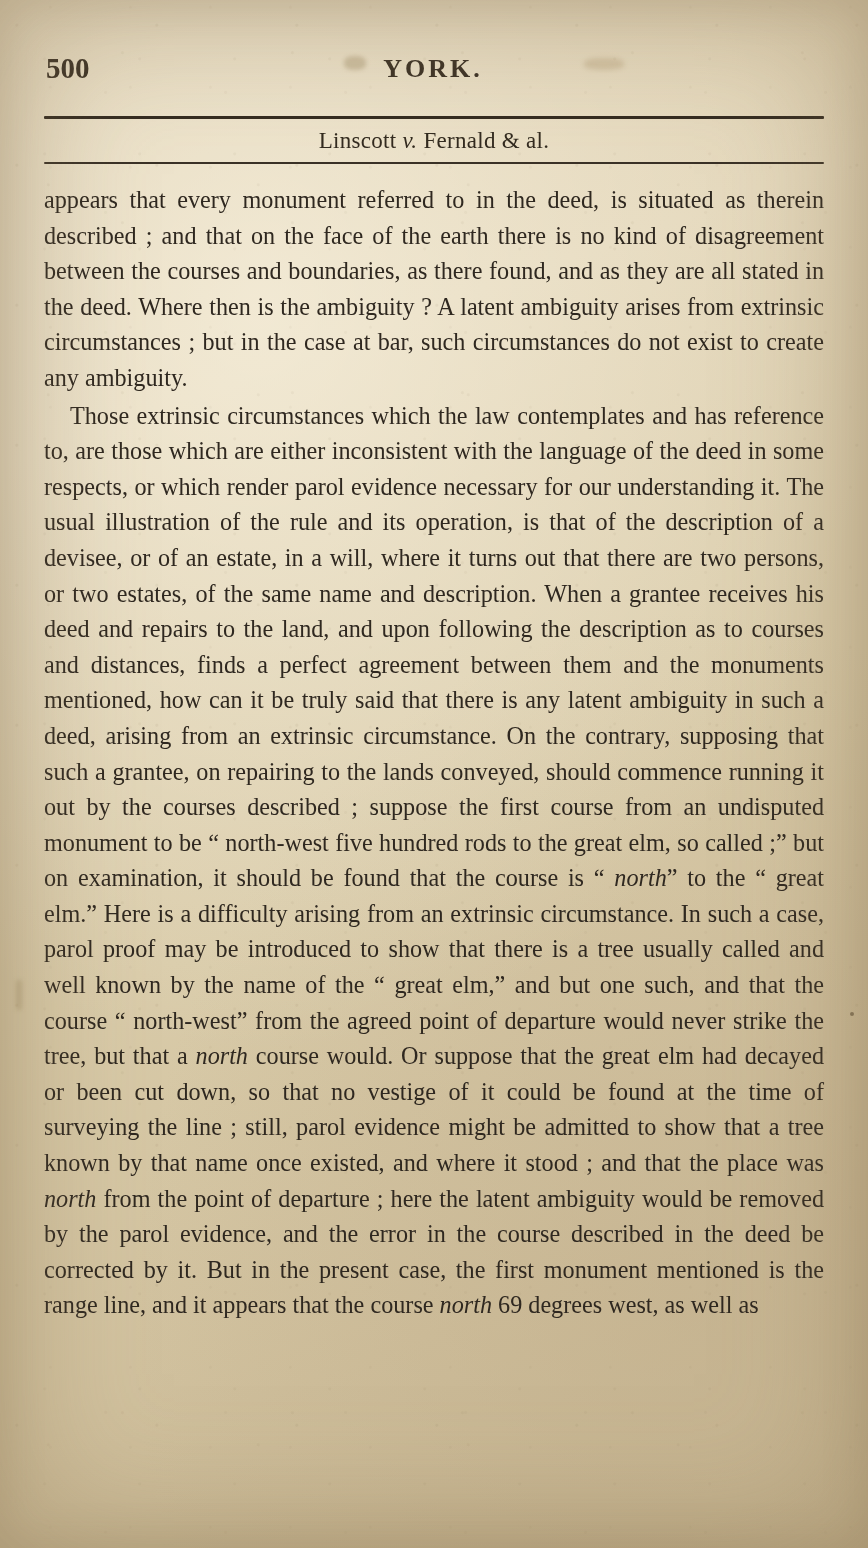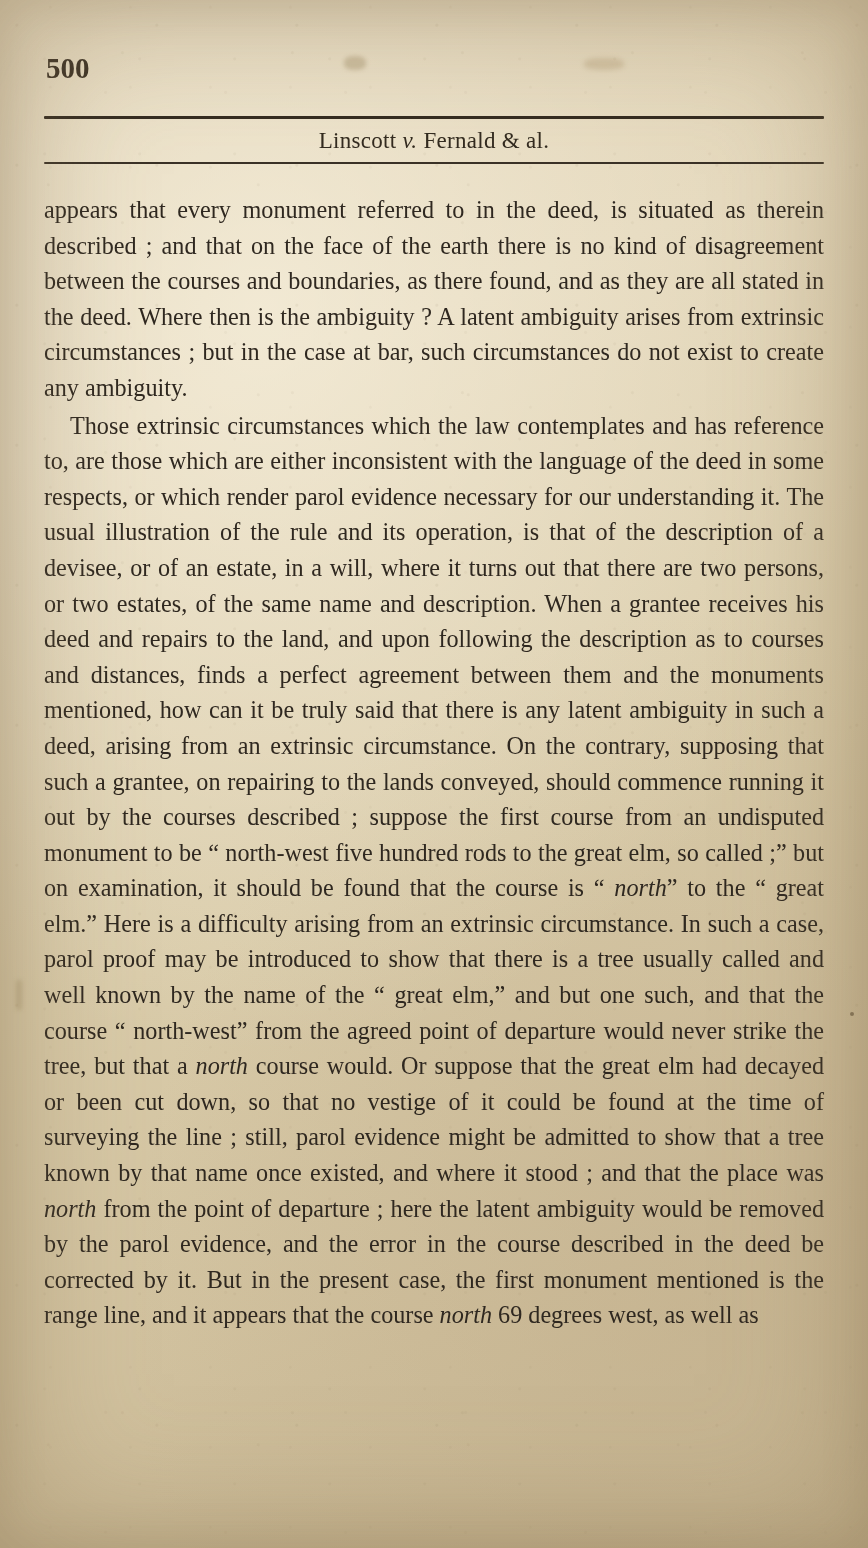--- a/index.html
+++ b/index.html
@@ -106,21 +106,21 @@
   .case-title {
     text-align: center;
     font-size: 23px;
     color: #332b20;
     padding: 9px 0 8px 0;
     letter-spacing: .3px;
   }
   .case-title i { font-style: italic; }
 
   .body-text {
-    margin: 10px 44px;
+    margin: 0 44px;
     padding-top: 18px;
     font-size: 24.2px;
     line-height: 35.6px;
     color: #2f2820;
     text-align: justify;
     text-justify: inter-word;
     -webkit-font-smoothing: antialiased;
   }
   .body-text p {
     margin: 0 0 0 0;
@@ -155,20 +155,21 @@
 <body>
 
 <div class="page">
 
   <div class="grain"></div>
 
   <div class="header">
     <div class="page-number">500</div>
     <div class="smudge"></div>
     <div class="smudge2"></div>
+    <div class="running-head">YORK.</div>
   </div>
 
   <div class="rule"></div>
 
   <div class="case-title">
     <span>Linscott </span><i>v.</i><span> Fernald &amp; al.</span>
   </div>
 
   <div class="rule thin"></div>
 

